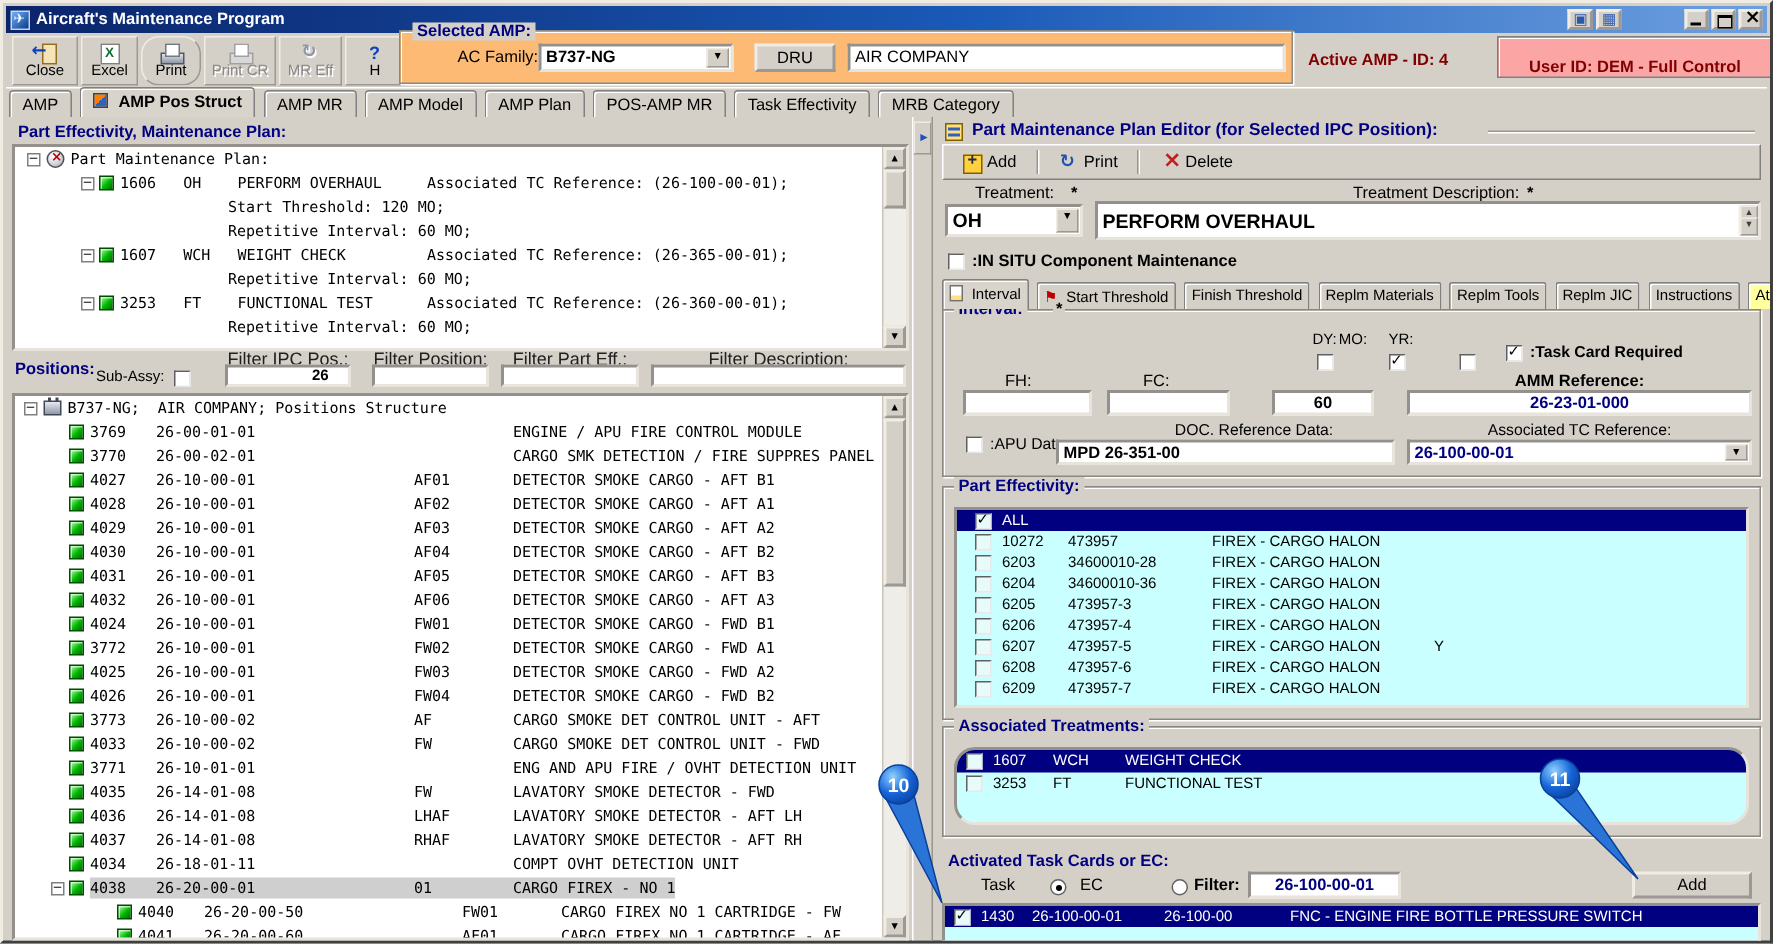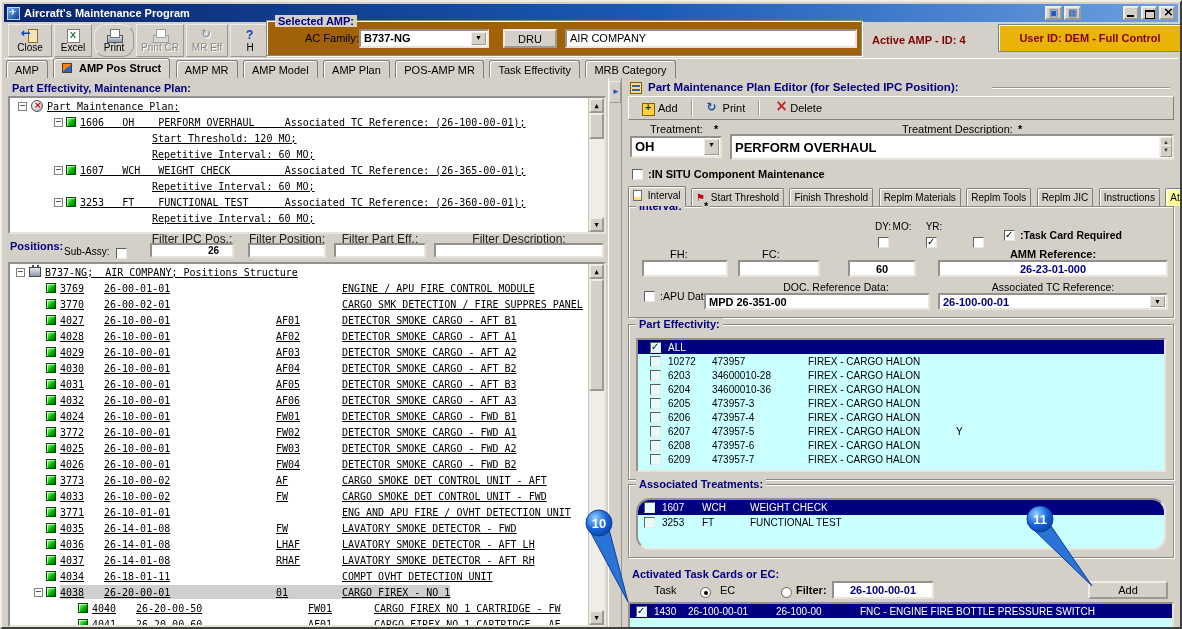--- a/index.html
+++ b/index.html
@@ -46,39 +46,39 @@
   .ic-close::before{content:"";position:absolute;right:0;top:0;width:8px;height:12px;background:#f4e4b8;border:1px solid #907020;}
   .ic-close::after{content:"\2190";position:absolute;left:-1px;top:-2px;font:bold 12px/13px "DejaVu Sans",sans-serif;color:#1040c0;}
   .ic-excel::before{content:"";position:absolute;left:2px;top:0;width:11px;height:12px;background:#fff;border:1px solid #808080;}
   .ic-excel::after{content:"X";position:absolute;left:5px;top:1px;font:bold 9px/11px "Liberation Sans",sans-serif;color:#107030;}
   .ic-print::before{content:"";position:absolute;left:1px;top:6px;width:14px;height:6px;background:linear-gradient(#e0e0e8,#9098a8);border:1px solid #505868;}
   .ic-print::after{content:"";position:absolute;left:4px;top:0;width:8px;height:7px;background:#fff;border:1px solid #707880;}
   .dis .ic-print::before{background:#d8d8d8;border-color:#a0a0a0;}
   .dis .ic-print::after{border-color:#a0a0a0;}
   .ic-mreff::before{content:"\21BB";position:absolute;left:2px;top:-1px;font:bold 12px/13px "DejaVu Sans",sans-serif;color:#9098a8;}
   .ic-help::before{content:"?";position:absolute;left:4px;top:0;font:bold 12px/13px "Liberation Sans",sans-serif;color:#1040c0;}
-  .ampbox{position:absolute;left:262px;top:-2px;width:596px;height:36px;background:#a16207;z-index:2;}
+  .ampbox{position:absolute;left:262px;top:-2px;width:596px;height:36px;background:#fdba74;z-index:2;}
   .activeamp{position:absolute;left:868px;top:12px;color:#800000;font:bold 11px "Liberation Sans",sans-serif;white-space:nowrap;}
-  .useridbox{position:absolute;left:994px;top:2px;width:184px;height:28px;background:#eab308;
-    border:1px solid #808080;box-shadow:inset 1px 1px 0 #fff;display:flex;align-items:center;justify-content:center;
+  .useridbox{position:absolute;left:994px;top:2px;width:184px;height:28px;background:#fca5a5;
+    border:1px solid #808080;box-shadow:inset 1px 1px 0 #fff;display:flex;align-items:flex-end;justify-content:center;
     color:#800000;font:bold 11px "Liberation Sans",sans-serif;}
 
   
   .tabrow{position:absolute;left:4px;top:56px;right:2px;height:20px;}
   .tab{display:inline-block;height:18px;margin-right:1px;padding:3px 8px 0;background:#d4d0c8;
     border:1px solid #808080;border-bottom:none;border-radius:3px 3px 0 0;box-shadow:inset 1px 1px 0 #fff;
     font-size:11px;vertical-align:bottom;}
   .tab.selected{height:20px;font-weight:bold;background:#d8d4cc;position:relative;z-index:3;}
   .tab .ic-tabgrid{display:inline-block;width:10px;height:10px;margin-right:4px;vertical-align:-1px;
     background:linear-gradient(135deg,#ff8000 0 50%,#3060c0 50% 100%);border:1px solid #404040;}
 
   
   .sec-label{font:bold 11px "Liberation Sans",sans-serif;color:#000080;white-space:nowrap;}
   .treebox{background:#fff;border:2px inset #e8e4dc;overflow:hidden;font-family:"DejaVu Sans Mono",monospace;font-size:10px;}
-  .treeroot,.plrow,.prow{display:flex;align-items:center;height:16px;white-space:pre;text-decoration:underline;}
+  .treeroot,.plrow,.prow{display:flex;align-items:center;height:16px;white-space:pre;}
   .exp{width:9px;height:9px;border:1px solid #808080;background:#fff;position:relative;margin-right:3px;flex:0 0 auto;}
   .exp::before{content:"\2212";position:absolute;left:0px;top:-3px;font:8px/12px "DejaVu Sans",sans-serif;color:#000;}
   .cube{width:10px;height:10px;margin-right:4px;background:linear-gradient(135deg,#b0ffb0,#00b800 55%,#006e00);
     border:1px solid #004d00;box-shadow:inset 1px 1px 0 rgba(255,255,255,.6);flex:0 0 auto;}
   .ico-plan{width:12px;height:12px;border-radius:50%;background:radial-gradient(circle at 35% 30%,#fff,#d0d0d8 60%,#9090a0);
     border:1px solid #505050;position:relative;margin:0 4px 0 1px;flex:0 0 auto;}
   .ico-plan::after{content:"\00D7";position:absolute;left:2px;top:-2px;font:bold 9px/12px "DejaVu Sans",sans-serif;color:#c00000;}
   .ico-conn{width:12px;height:10px;background:linear-gradient(180deg,#e8e8f0,#9098a8);border:1px solid #404858;position:relative;margin:0 4px 0 1px;flex:0 0 auto;}
   .ico-conn::after{content:"";position:absolute;left:2px;top:-3px;width:2px;height:3px;background:#404858;box-shadow:5px 0 0 #404858;}
   .rootext{white-space:pre;}

